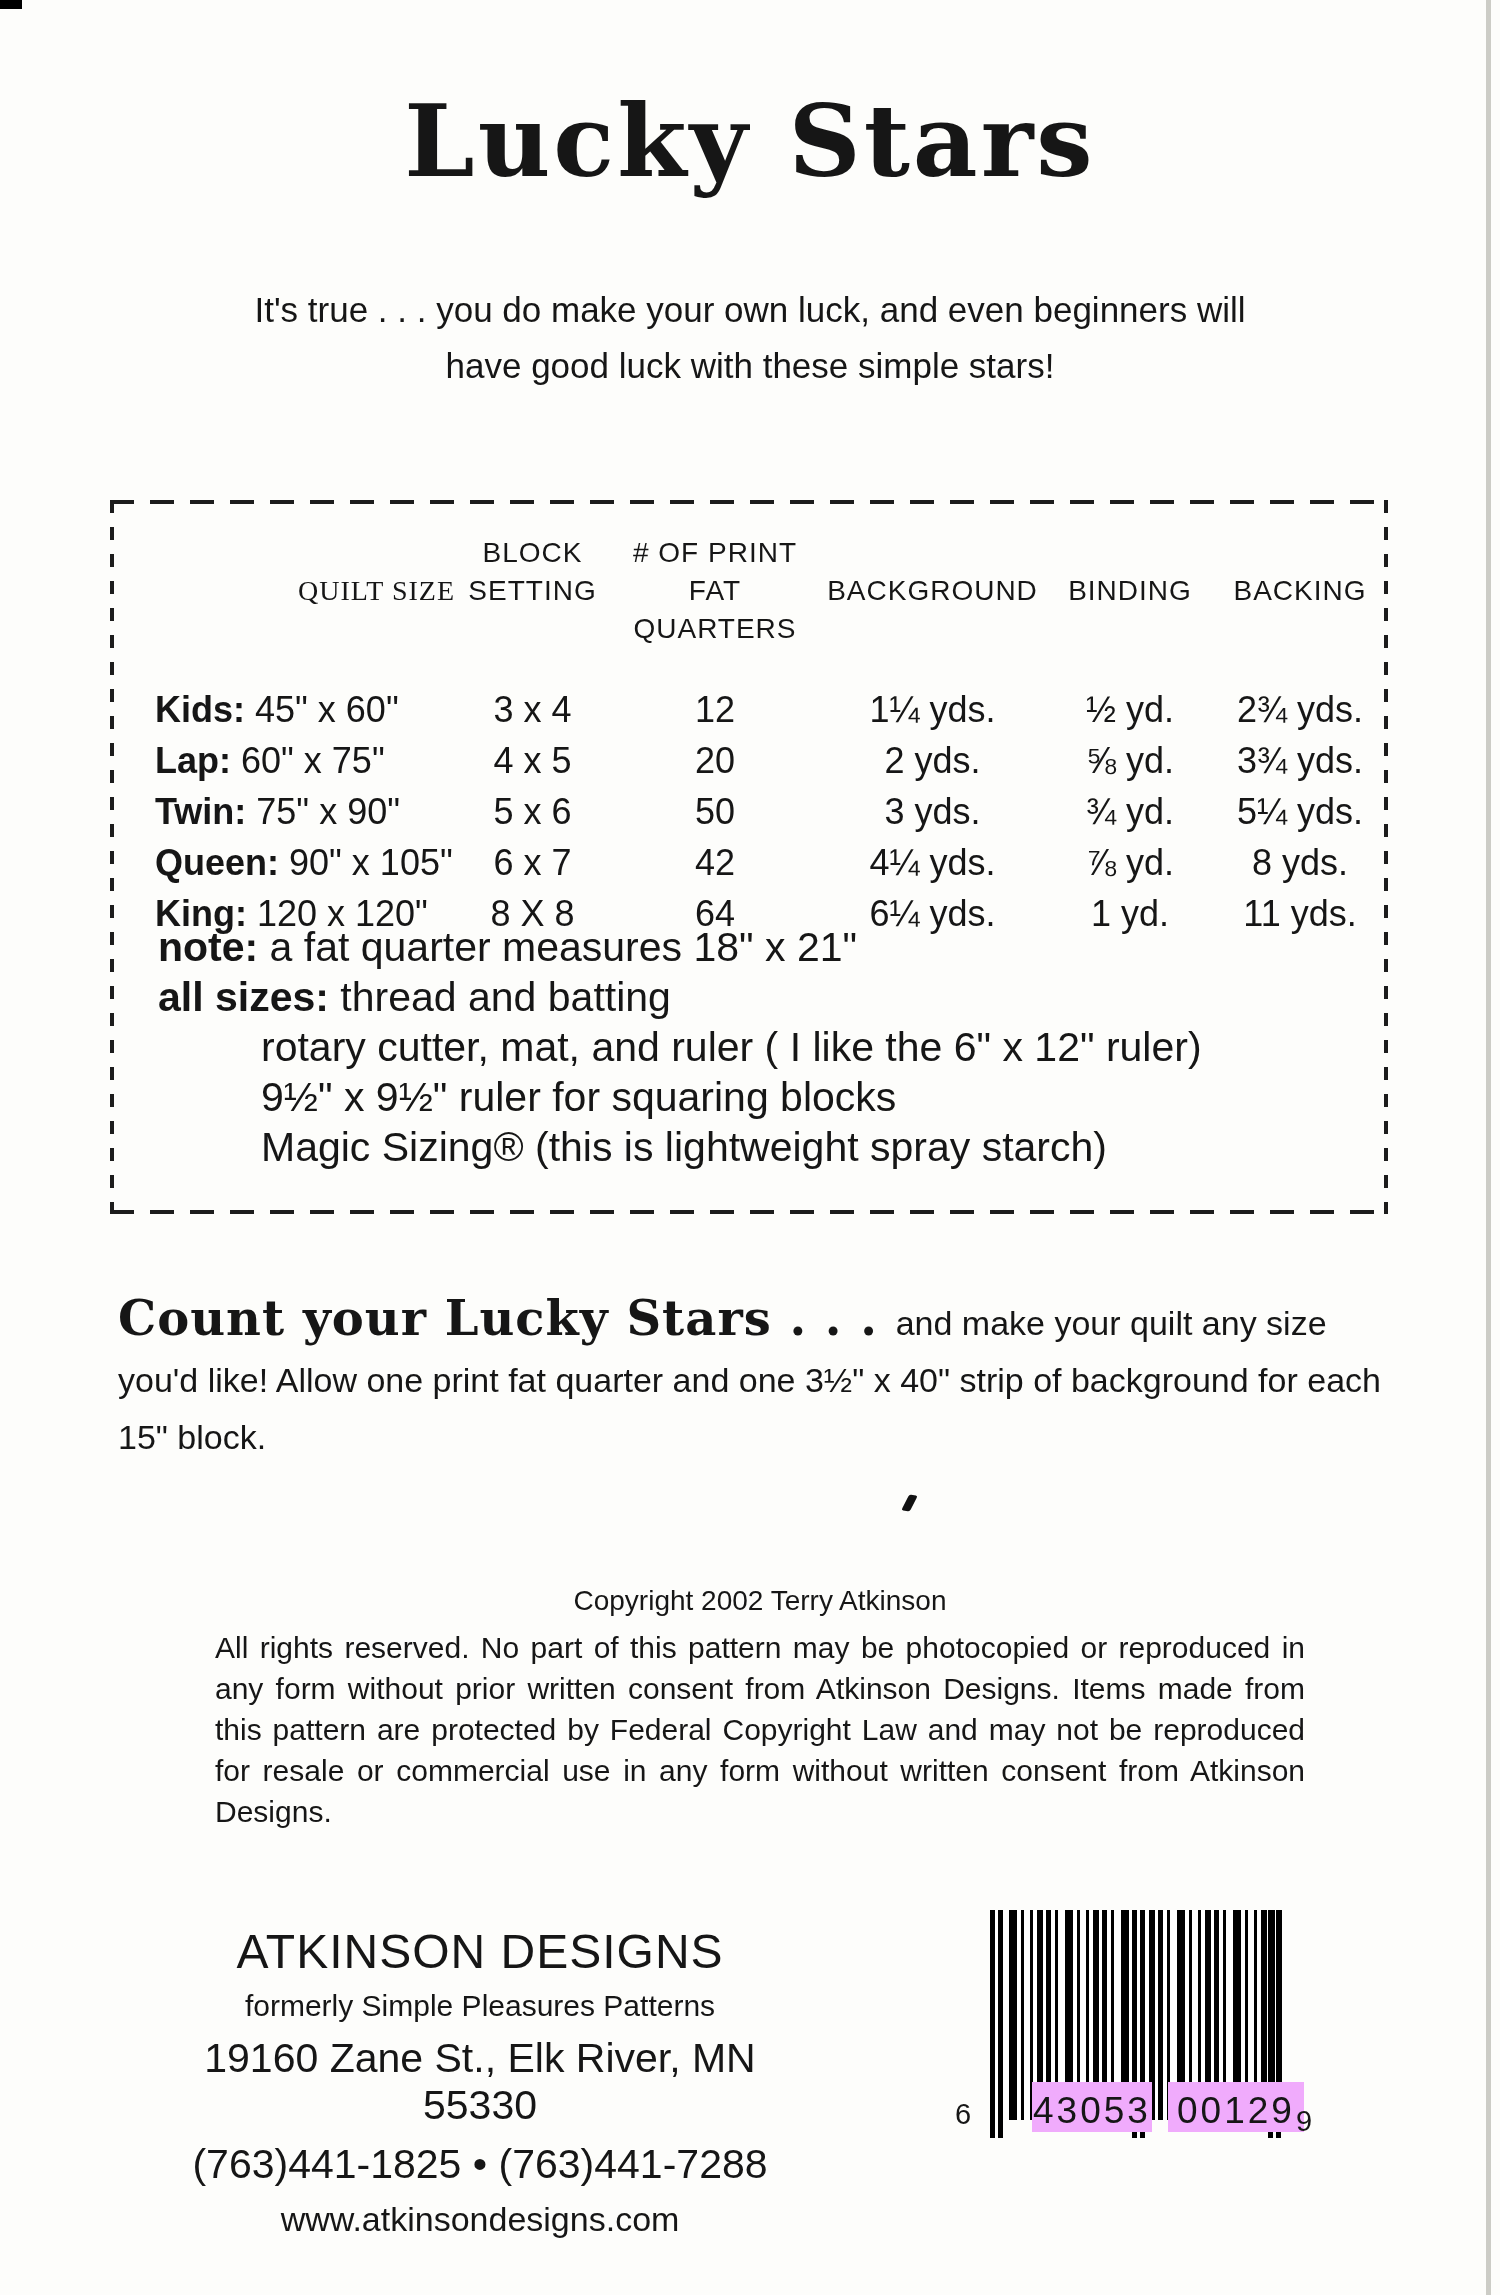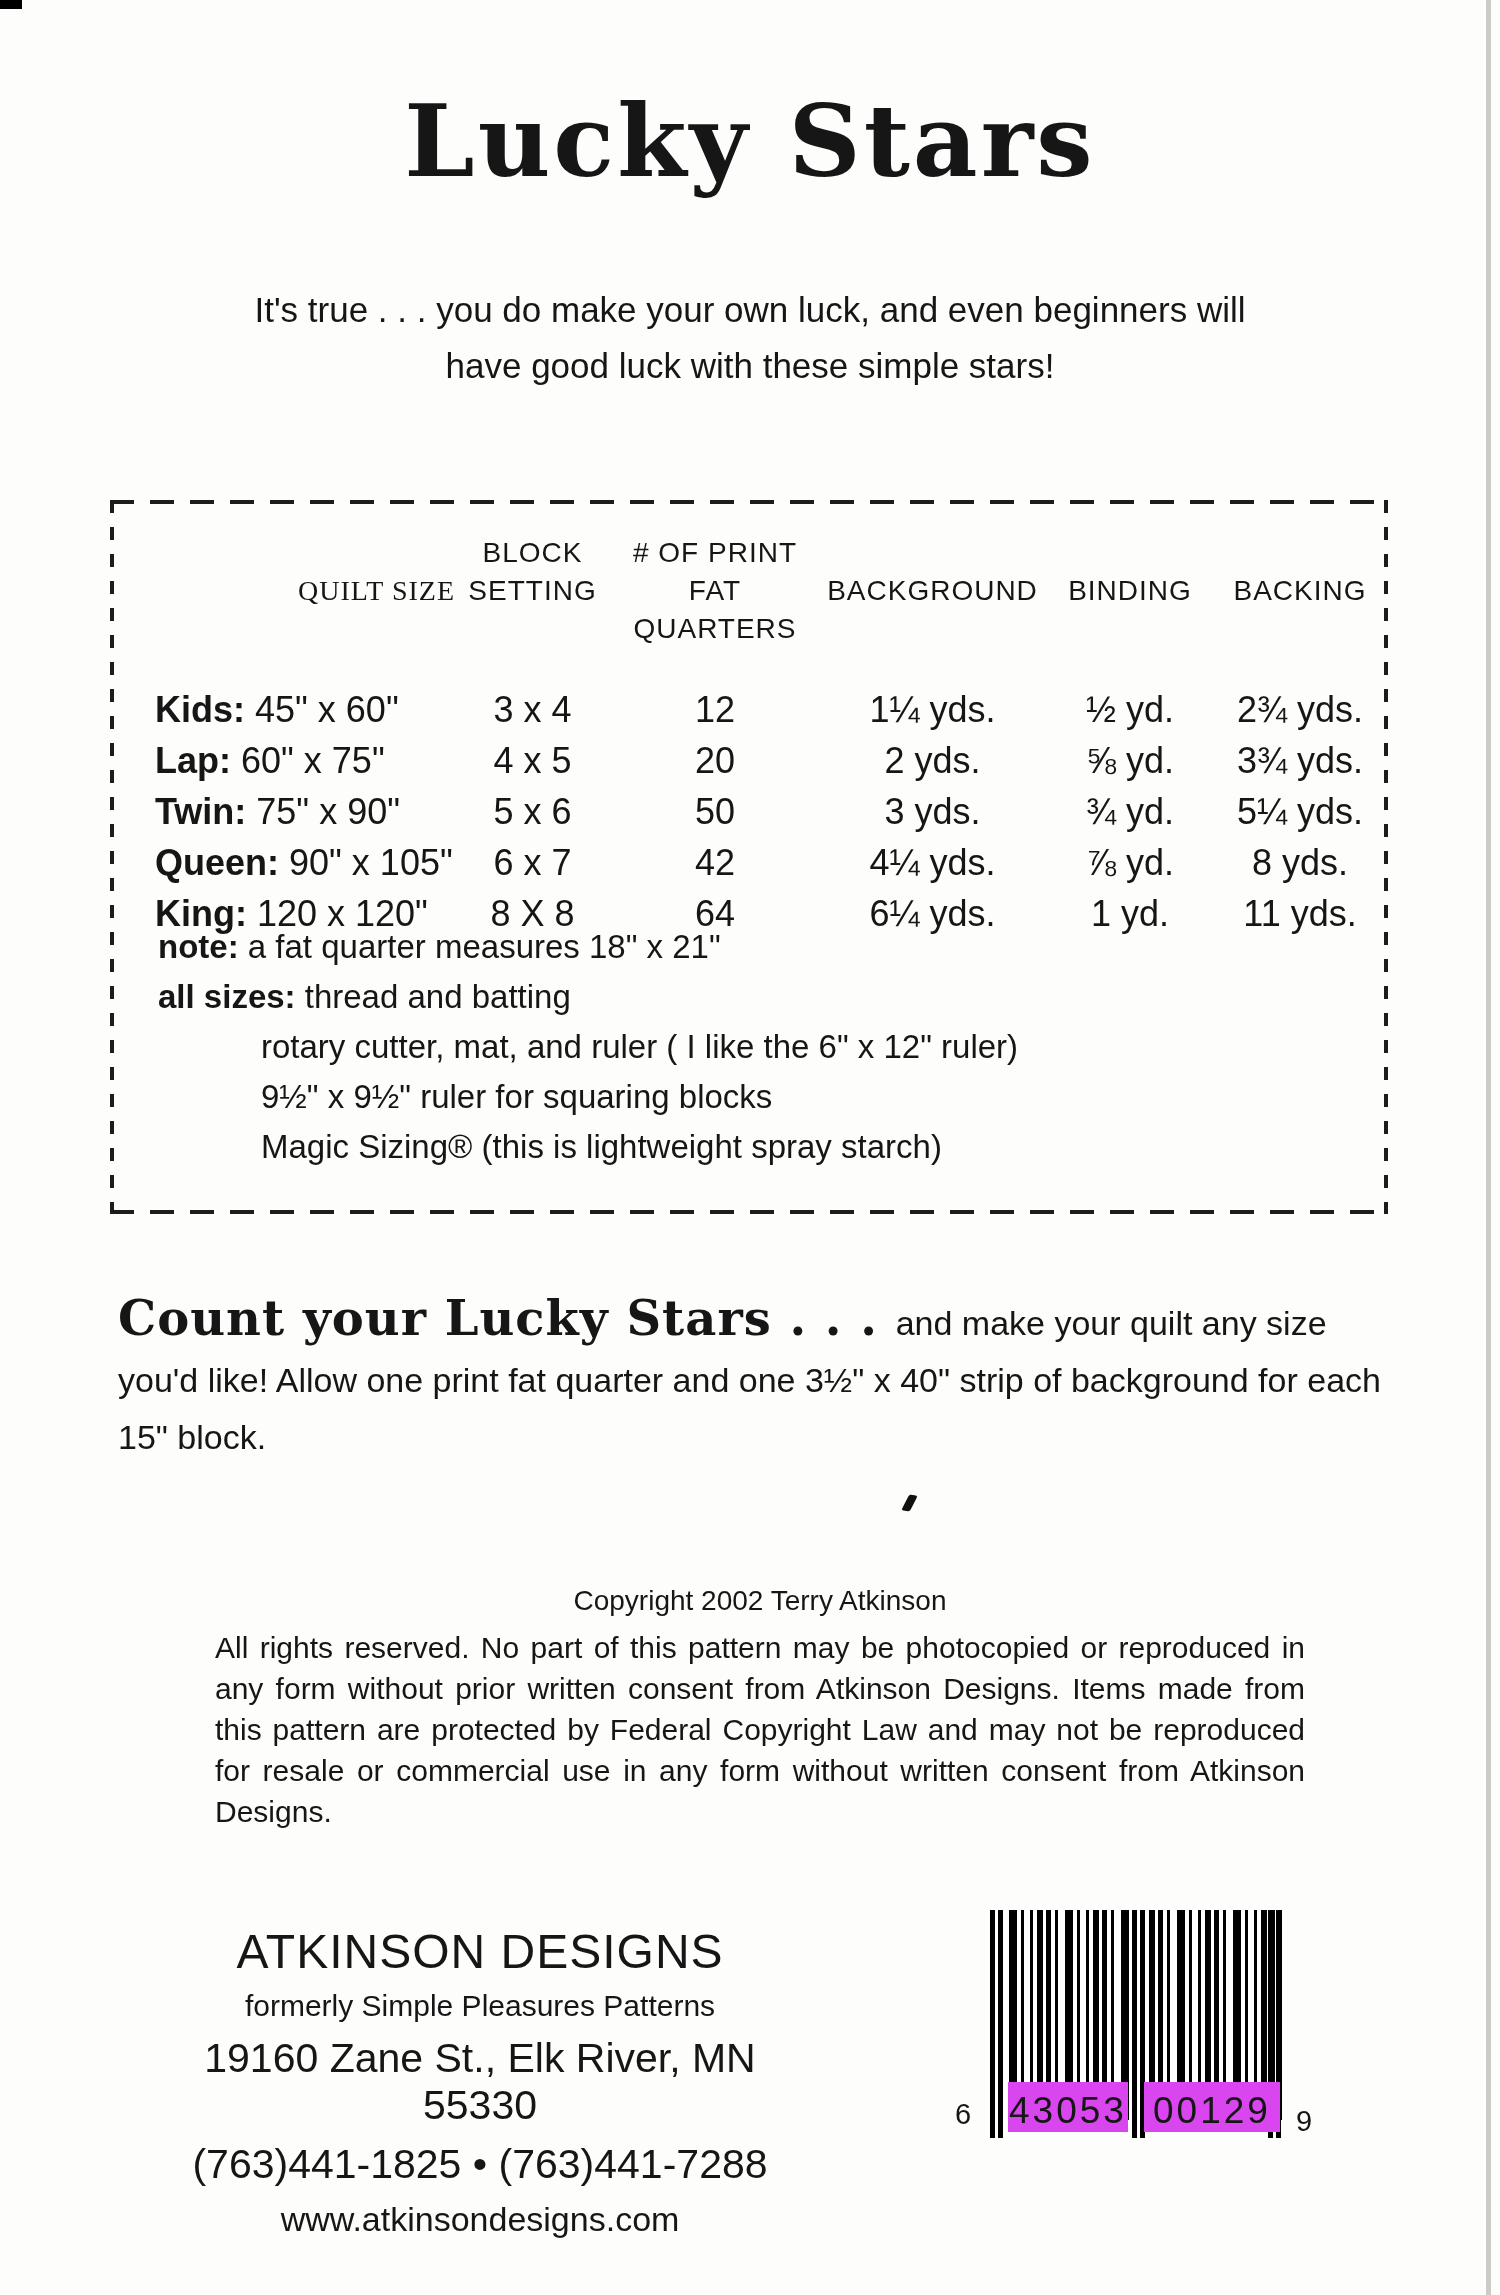--- a/index.html
+++ b/index.html
@@ -40,21 +40,21 @@
   .trow{display:grid;grid-template-columns:300px 155px 210px 225px 170px 170px;}
   .th{font-size:28px;line-height:38px;text-align:center;letter-spacing:1px;}
   .th .h1{min-height:38px;}
   .th.left{text-align:right;font-family:Liberation Serif, serif;}
   .tbody{margin-top:36px;}
   .td{font-size:36px;line-height:51px;text-align:center;}
   .td.left{text-align:left;}
   .td b{font-weight:bold;}
 
   .notes{
-    position:absolute;left:158px;top:922px;font-size:33px;line-height:50px;
+    position:absolute;left:158px;top:922px;font-size:41px;line-height:50px;
   }
   .notes b{font-weight:bold;}
   .notes .indent{margin-left:103px;}
 
   .count{
     position:absolute;left:118px;top:1256px;width:1295px;
     font-size:34px;line-height:57px;
   }
   .count .lead{
     font-family:"DejaVu Serif", serif;font-weight:bold;font-size:48px;
@@ -82,23 +82,23 @@
       #000 19px 27px,#fff 27px 31px,
       #000 31px 34px,#fff 34px 40px,
       #000 40px 43px,#fff 43px 47px,
       #000 47px 53px,#fff 53px 56px);
   }
   .guard{position:absolute;top:0;width:5px;height:228px;background:#000;}
   .g1{left:40px;} .g2{left:48px;}
   .g3{left:182px;} .g4{left:190px;}
   .g5{left:318px;} .g6{left:326px;}
   .bc-box{
-    position:absolute;top:172px;height:50px;background:#d946ef;
+    position:absolute;top:172px;height:50px;background:#f0abfc;
     display:flex;align-items:flex-end;justify-content:center;
-    font-size:37px;letter-spacing:3px;
+    font-size:37px;letter-spacing:3px;margin-left:24px;
   }
   .bc-left{left:58px;width:120px;}
   .bc-right{left:194px;width:136px;}
   .bc-digit{position:absolute;font-size:29px;}
   .bc-d-left{left:5px;top:188px;}
   .bc-d-right{left:346px;top:195px;}
 </style>
 </head>
 <body>
 

